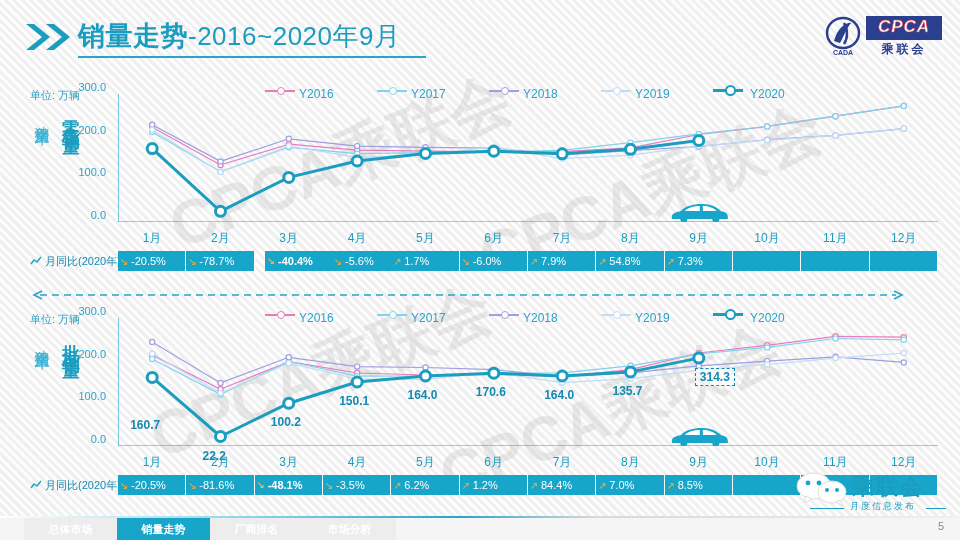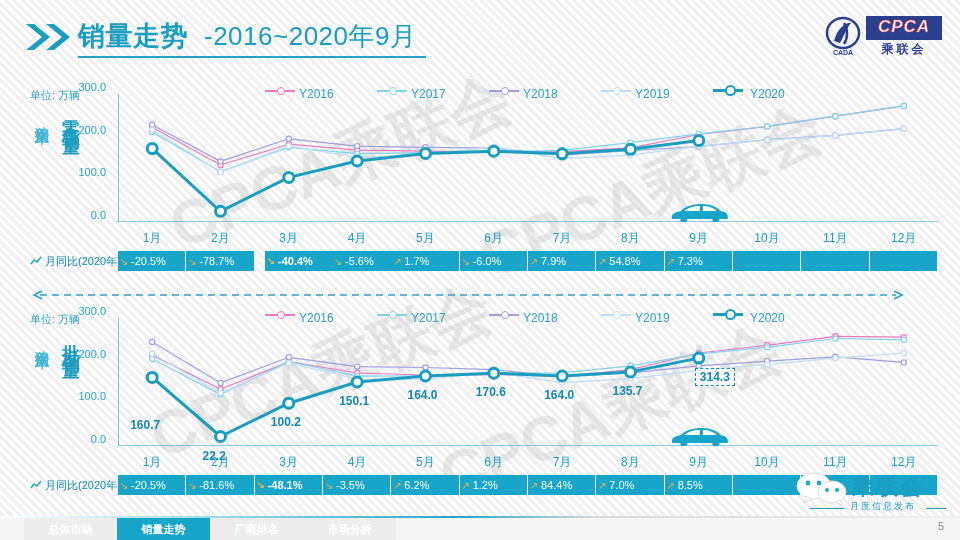--- a/index.html
+++ b/index.html
@@ -19,21 +19,21 @@
       #f0f0f0;
   }
   
   .header{position:absolute;left:0;top:0;width:960px;height:70px;}
   .chev{position:absolute;left:24px;top:22px;width:50px;height:30px;}
   .title{
     position:absolute;left:78px;top:18px;
     color:#1b9dc0;letter-spacing:.5px;white-space:nowrap;
   }
   .title .cn{font-size:27px;font-weight:bold;}
-  .title .en{font-size:26px;font-weight:normal;margin-left:16px;}
+  .title .en{font-size:26px;font-weight:normal;}
   .title-underline{
     position:absolute;left:78px;top:56px;width:348px;height:2px;background:#2ba3c6;
   }
   
   .logo{position:absolute;right:18px;top:14px;width:118px;height:44px;}
   .logo .cada{position:absolute;left:0;top:2px;width:38px;height:40px;}
   .logo .cpca-box{position:absolute;left:42px;top:2px;width:76px;height:24px;background:#2b3f8f;}
   .logo .cpca-text{
     position:absolute;left:44px;top:1px;width:72px;height:24px;line-height:24px;
     text-align:center;color:#ffffff;font-size:17px;font-weight:bold;font-style:italic;

